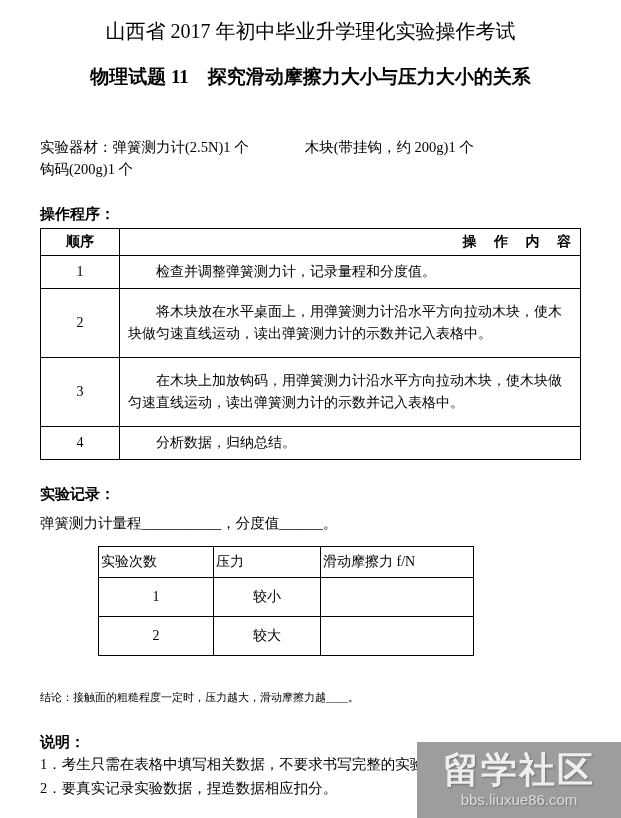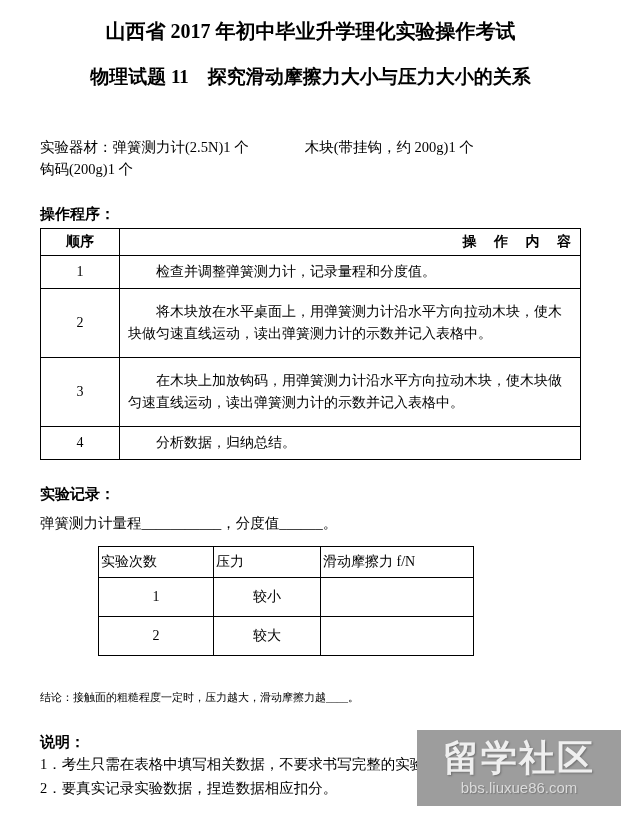--- a/index.html
+++ b/index.html
@@ -10,21 +10,21 @@
     background: #ffffff;
     color: #000000;
     font-family: "Liberation Serif", "DejaVu Serif", serif;
     overflow: hidden;
     box-sizing: border-box;
   }
   .inner { padding: 18px 40px 0 40px; }
 
   .title {
     font-size: 20px;
-    font-weight: bold;
+    font-weight: normal;
     text-align: center;
     line-height: 26px;
   }
   .subtitle {
     font-size: 19px;
     font-weight: bold;
     text-align: center;
     line-height: 26px;
     margin-top: 20px;
   }
@@ -65,21 +65,21 @@
   .rc-pressure { width: 102px; }
   .rc-friction { width: 148px; }
 
   .conclusion { margin-top: 30px; font-size: 11px; line-height: 22px; }
 
   .note-line { font-size: 14.5px; line-height: 24px; }
 
   .watermark {
     position: absolute;
     right: 0;
-    bottom: 12px;
+    bottom: 0;
     width: 204px;
     height: 76px;
     background: #9d9d9d;
     display: flex;
     flex-direction: column;
     align-items: center;
     justify-content: center;
     font-family: "Liberation Sans", "DejaVu Sans", sans-serif;
   }
   .wm-title {

